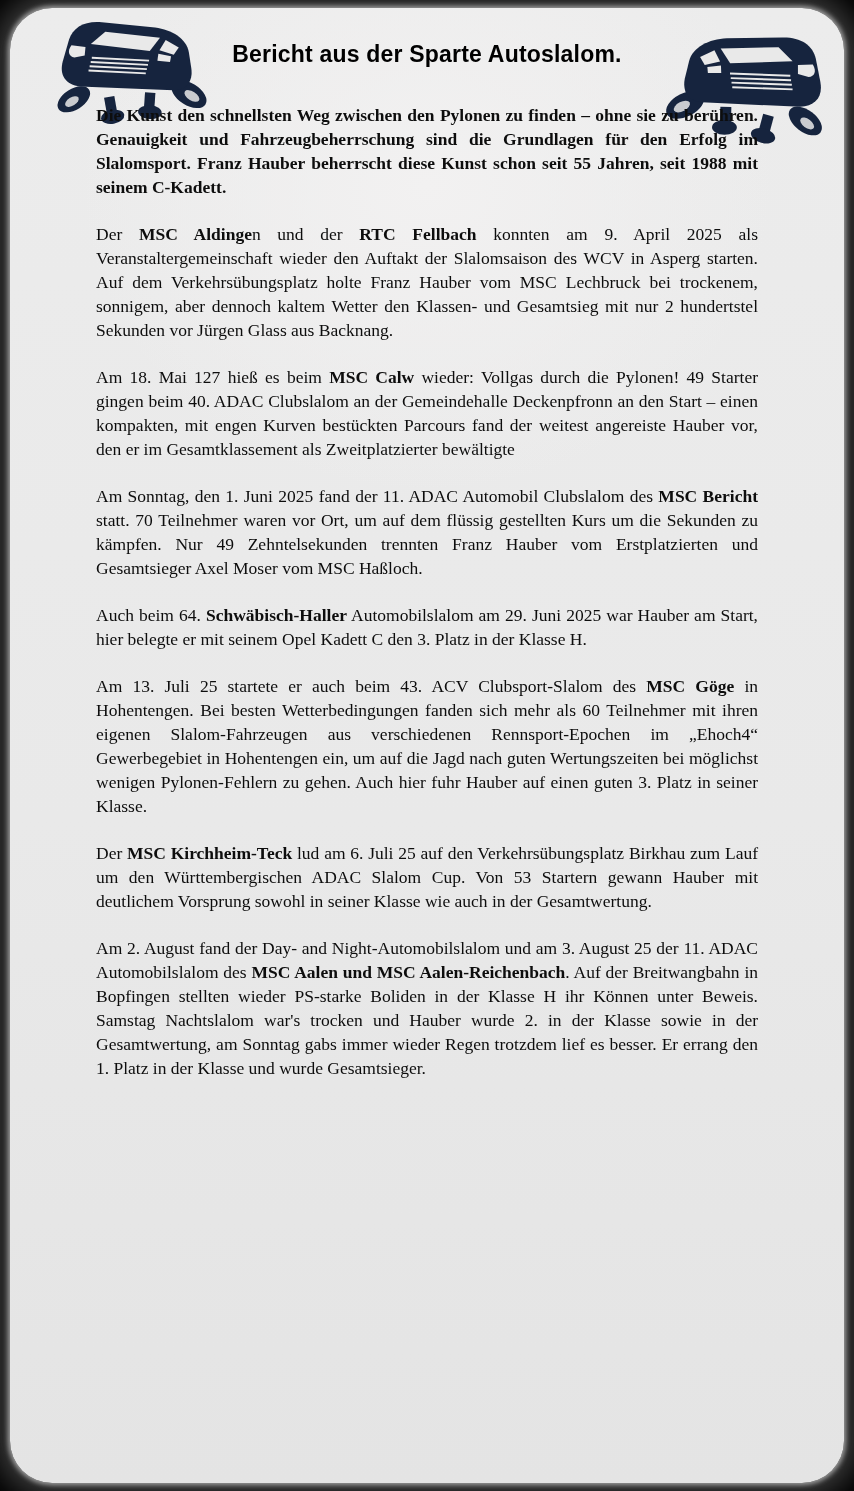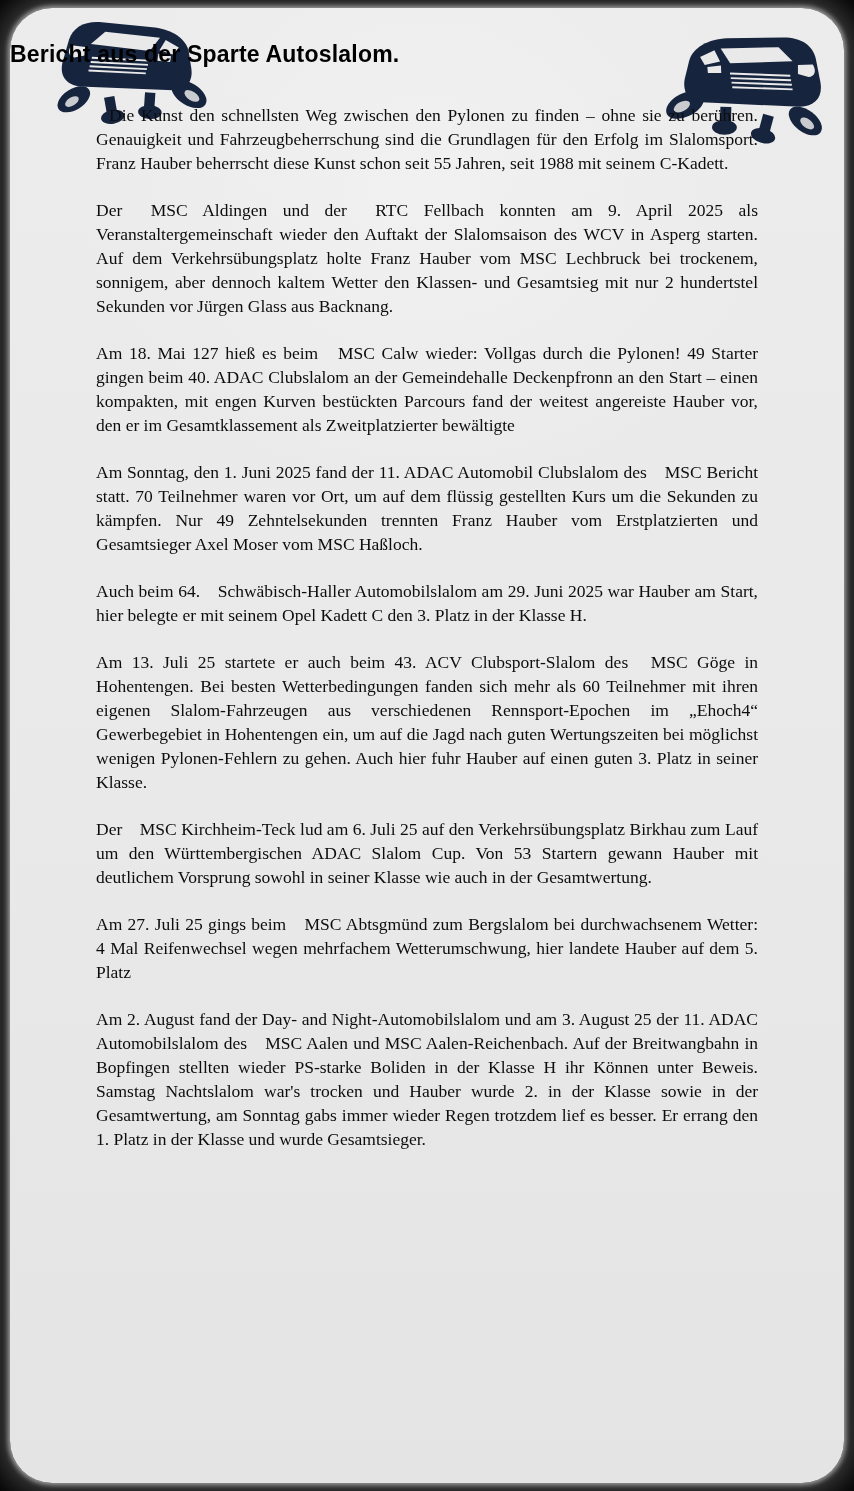--- a/index.html
+++ b/index.html
@@ -25,41 +25,42 @@
       radial-gradient(ellipse 60% 30% at 50% 12%, #f2f1f1 0%, rgba(242,241,241,0) 70%),
       linear-gradient(180deg,#ececec 0%, var(--card-background) 55%, #e4e4e4 100%);
     box-shadow:
       0 0 5px 2px rgba(255,255,255,0.55),
       0 0 24px 14px rgba(110,110,110,0.45),
       0 0 60px 30px rgba(40,40,40,0.35);
   }
   .header{position:absolute;left:0;top:0;right:0;height:160px;}
   .title{
     position:absolute;left:0;right:0;top:33px;
+    text-align:center;
     font-family:"Liberation Sans", sans-serif;
     font-weight:bold;
     font-size:23px;
     letter-spacing:0.2px;
     color:#000;
   }
   .car{position:absolute;color:var(--car-navy);}
   .car svg{width:100%;height:100%;display:block;}
   .car-left{left:22px;top:4px;width:198px;height:118px;transform:scaleX(-1) rotate(4deg);}
   .car-right{right:12px;top:4px;width:168px;height:148px;transform:rotate(9deg);}
   .article{
     position:absolute;
     left:86px;right:86px;top:95px;
     color:var(--text);
     font-size:17.5px;
     line-height:24px;
     text-align:justify;
   }
   .article p{margin:0 0 23px 0;}
   .article p.lead{font-weight:bold;}
-  .article b{font-weight:normal;margin-left:13px;}
+  .article b{font-weight:bold;}
 </style>
 </head>
 <body>
 
 <div class="page">
   <div class="card">
 
     <div class="header">
 
       <div class="car car-left">
@@ -119,18 +120,17 @@
     </div>
 
     <div class="article">
         <p class="para lead"><b>Die Kunst den schnellsten Weg zwischen den Pylonen zu finden – ohne sie zu berühren. Genauigkeit und Fahrzeugbeherrschung sind die Grundlagen für den Erfolg im Slalomsport. Franz Hauber beherrscht diese Kunst schon seit 55 Jahren, seit 1988 mit seinem C-Kadett.</b></p>
         <p class="para"><span>Der </span><b>MSC Aldinge</b><span>n und der </span><b>RTC Fellbach</b><span> konnten am 9. April 2025 als Veranstaltergemeinschaft wieder den Auftakt der Slalomsaison des WCV in Asperg starten. Auf dem Verkehrsübungsplatz holte Franz Hauber vom MSC Lechbruck bei trockenem, sonnigem, aber dennoch kaltem Wetter den Klassen- und Gesamtsieg mit nur 2 hundertstel Sekunden vor Jürgen Glass aus Backnang.</span></p>
         <p class="para"><span>Am 18. Mai 127 hieß es beim </span><b>MSC Calw</b><span> wieder: Vollgas durch die Pylonen! 49 Starter gingen beim 40. ADAC Clubslalom an der Gemeindehalle Deckenpfronn an den Start – einen kompakten, mit engen Kurven bestückten Parcours fand der weitest angereiste Hauber vor, den er im Gesamtklassement als Zweitplatzierter bewältigte</span></p>
         <p class="para"><span>Am Sonntag, den 1. Juni 2025 fand der 11. ADAC Automobil Clubslalom des </span><b>MSC Bericht</b><span> statt. 70 Teilnehmer waren vor Ort, um auf dem flüssig gestellten Kurs um die Sekunden zu kämpfen. Nur 49 Zehntelsekunden trennten Franz Hauber vom Erstplatzierten und Gesamtsieger Axel Moser vom MSC Haßloch.</span></p>
         <p class="para"><span>Auch beim 64. </span><b>Schwäbisch-Haller</b><span> Automobilslalom am 29. Juni 2025 war Hauber am Start, hier belegte er mit seinem Opel Kadett C den 3. Platz in der Klasse H.</span></p>
         <p class="para"><span>Am 13. Juli 25 startete er auch beim 43. ACV Clubsport-Slalom des </span><b>MSC Göge</b><span> in Hohentengen. Bei besten Wetterbedingungen fanden sich mehr als 60 Teilnehmer mit ihren eigenen Slalom-Fahrzeugen aus verschiedenen Rennsport-Epochen im „Ehoch4“ Gewerbegebiet in Hohentengen ein, um auf die Jagd nach guten Wertungszeiten bei möglichst wenigen Pylonen-Fehlern zu gehen. Auch hier fuhr Hauber auf einen guten 3. Platz in seiner Klasse.</span></p>
         <p class="para"><span>Der </span><b>MSC Kirchheim-Teck</b><span> lud am 6. Juli 25 auf den Verkehrsübungsplatz Birkhau zum Lauf um den Württembergischen ADAC Slalom Cup. Von 53 Startern gewann Hauber mit deutlichem Vorsprung sowohl in seiner Klasse wie auch in der Gesamtwertung.</span></p>
-        <p class="para"><span>Am 27. Juli 25 gings beim </span><b>MSC Abtsgmünd</b><span> zum Bergslalom bei durchwachsenem Wetter: 4 Mal Reifenwechsel wegen mehrfachem Wetterumschwung, hier landete Hauber auf dem 5. Platz</span></p>
         <p class="para"><span>Am 2. August fand der Day- and Night-Automobilslalom und am 3. August 25 der 11. ADAC Automobilslalom des </span><b>MSC Aalen und MSC Aalen-Reichenbach</b><span>. Auf der Breitwangbahn in Bopfingen stellten wieder PS-starke Boliden in der Klasse H ihr Können unter Beweis. Samstag Nachtslalom war's trocken und Hauber wurde 2. in der Klasse sowie in der Gesamtwertung, am Sonntag gabs immer wieder Regen trotzdem lief es besser. Er errang den 1. Platz in der Klasse und wurde Gesamtsieger.</span></p>
       </div>
 
   </div>
 </div>
 
 </body></html>

